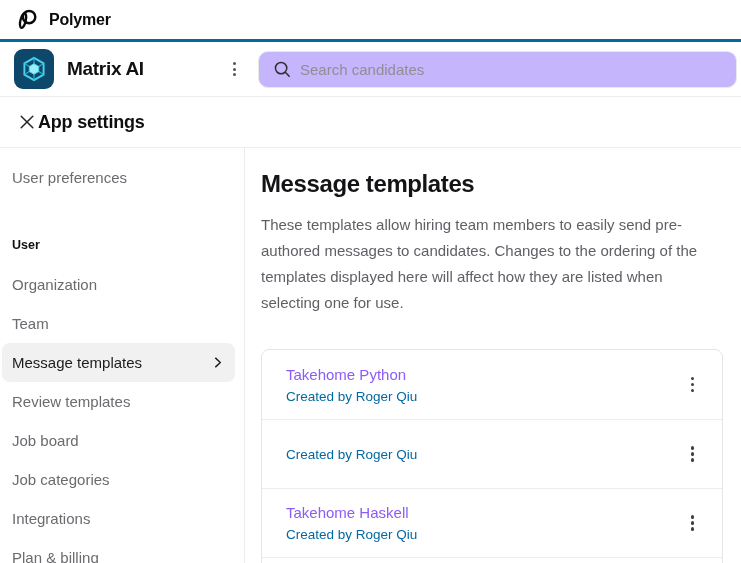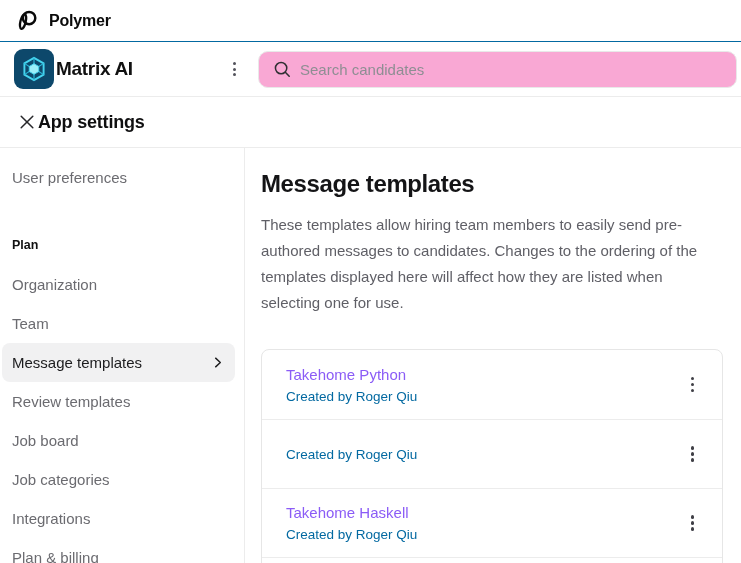--- a/index.html
+++ b/index.html
@@ -1,30 +1,30 @@
 <!DOCTYPE html>
 <html><head>
 <meta charset="utf-8">
 <style>
   * { box-sizing: border-box; margin: 0; padding: 0; }
   html, body { width: 741px; height: 563px; overflow: hidden; background: #fff; }
   body { font-family: "Liberation Sans", "DejaVu Sans", sans-serif; color: #18181b; }
 
   
-  .topbar { height: 42px; border-bottom: 1px solid #0369a1; display: flex; align-items: center; padding: 0 16px; gap: 10px; }
+  .topbar { height: 42px; border-bottom: 3px solid #0369a1; display: flex; align-items: center; padding: 0 16px; gap: 10px; }
   .brand-name { font-size: 16px; font-weight: 700; letter-spacing: -0.2px; color: #0a0a0a; }
 
   
   .workspace-bar { height: 55px; border-bottom: 1px solid #ececec; display: flex; align-items: center; padding: 0 4px 0 0; }
-  .workspace-left { width: 244px; display: flex; align-items: center; padding-left: 14px; gap: 2px; }
+  .workspace-left { width: 244px; display: flex; align-items: center; padding-left: 14px; gap: 13px; }
   .ws-logo { width: 40px; height: 40px; border-radius: 9px; background: #0d486b; display: flex; align-items: center; justify-content: center; flex: none; }
   .ws-name { flex: 1; font-size: 19px; font-weight: 700; letter-spacing: -0.3px; color: #111; white-space: nowrap; }
   .kebab { display: flex; flex-direction: column; align-items: center; gap: 2.5px; padding: 6px 8px; background: none; border: 0; cursor: pointer; }
   .kebab i { width: 3px; height: 3px; border-radius: 50%; background: #52525b; display: block; }
-  .search-box { flex: 1; height: 37px; margin-left: 14px; background: #f9a8d4; border: 1px solid #e9e9e9; border-radius: 10px; display: flex; align-items: center; padding: 0 12px 0 14px; gap: 9px; }
+  .search-box { flex: 1; height: 37px; margin-left: 14px; background: #c4b5fd; border: 1px solid #e9e9e9; border-radius: 10px; display: flex; align-items: center; padding: 0 12px 0 14px; gap: 9px; }
   .search-box input { flex: 1; border: 0; background: transparent; outline: none; font-size: 15px; color: #3a3a3e; font-family: inherit; }
   .search-box input::placeholder { color: #8e8e93; }
 
   
   .settings-header { height: 51px; border-bottom: 1px solid #ececec; display: flex; align-items: center; padding: 0 16px; }
   .close-btn { background: none; border: 0; padding: 2px; cursor: pointer; display: flex; }
   .settings-title { font-size: 18px; font-weight: 700; letter-spacing: -0.2px; color: #0f0f10; }
 
   
   .page-body { display: flex; height: 415px; }
@@ -98,21 +98,21 @@
     </svg>
   </button>
   <span class="settings-title">App settings</span>
 </div>
 
 <div class="page-body">
   <nav class="sidebar">
     <div class="side-item">
       <span>User preferences</span>
     </div>
-    <div class="side-section">Plan</div>
+    <div class="side-section">User</div>
     <div class="side-item">
       <span>Organization</span>
     </div>
     <div class="side-item">
       <span>Team</span>
     </div>
     <div class="side-item selected">
       <span>Message templates</span>
       <span style="display:flex;">
         <svg width="15" height="15" viewBox="0 0 24 24" fill="none">

